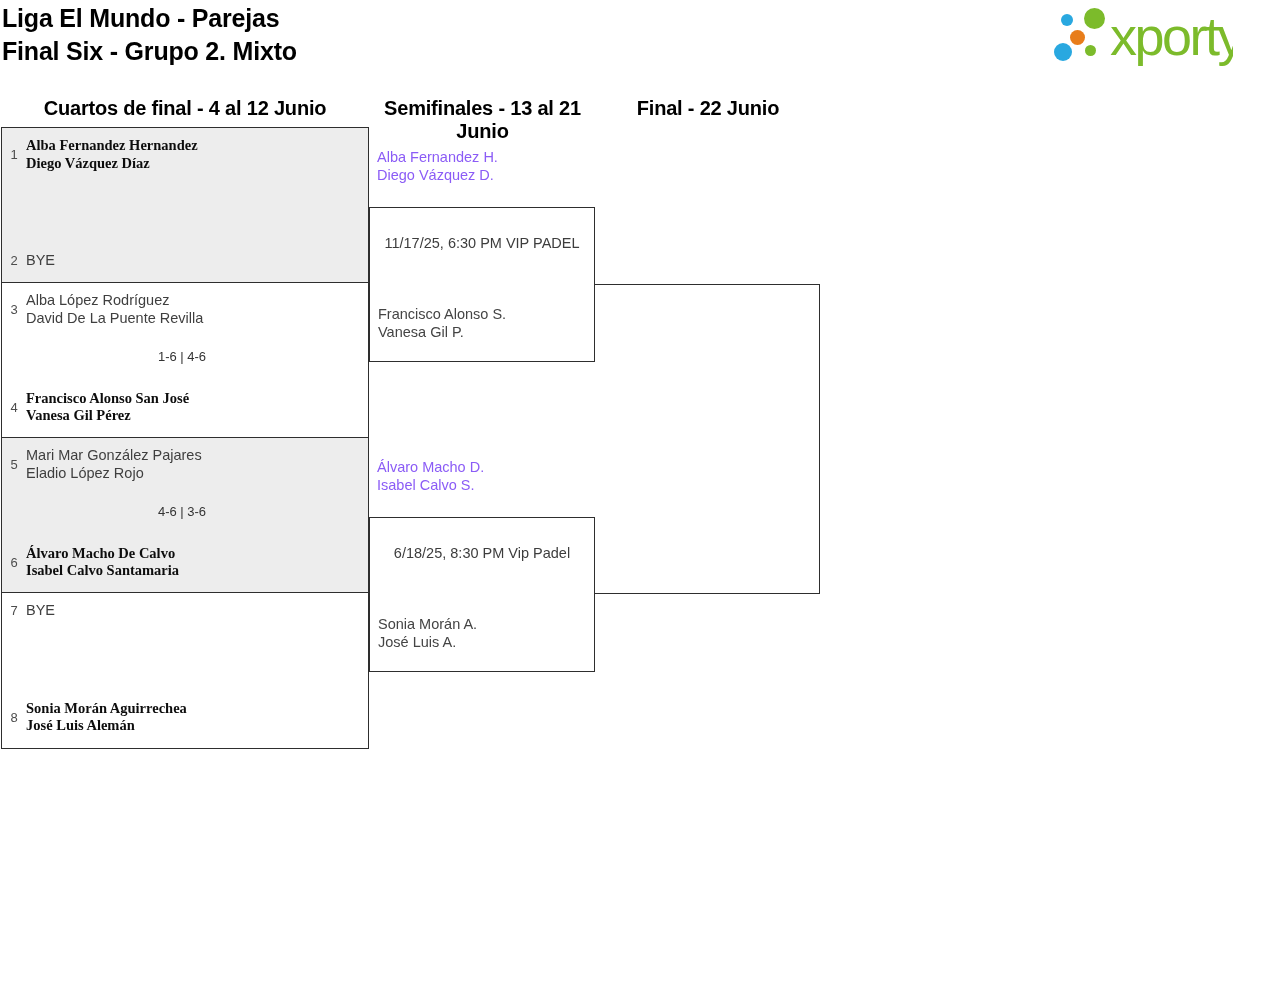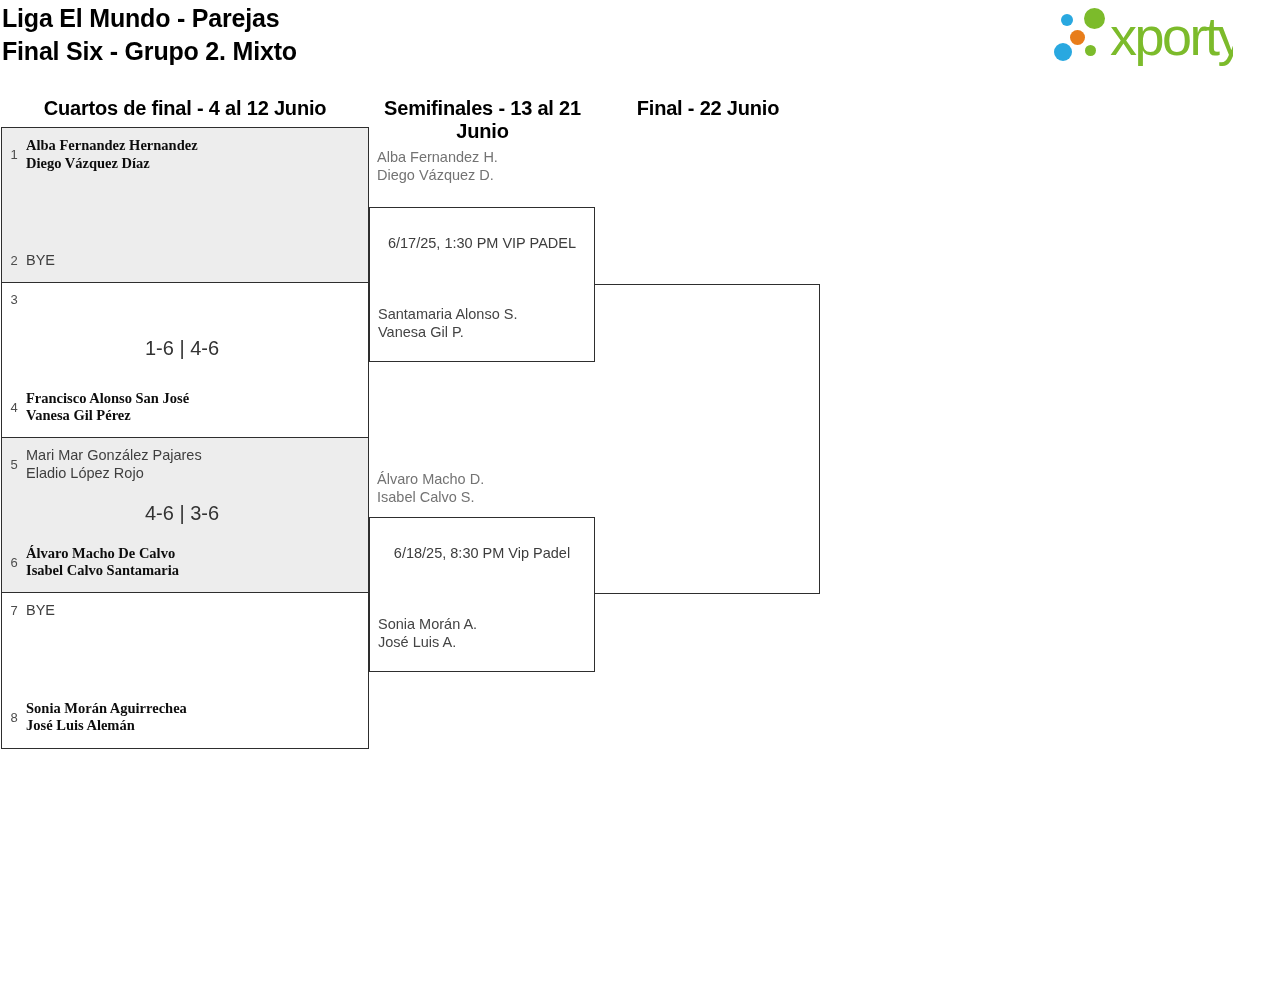--- a/index.html
+++ b/index.html
@@ -35,32 +35,32 @@
     display:flex; flex-direction:column; justify-content:space-between;
     padding:9px 6px 13px 0; }
   .qf-block + .qf-block { margin-top:-1.5px; }
   .qf-block.shaded { background:#ededed; }
   .qf-block.plain  { background:#ffffff; }
   .team-row { display:flex; align-items:center; }
   .seed { width:24px; flex:none; text-align:center; font-size:13px; color:#4d4d4d; }
   .players { font-size:14.5px; line-height:17.5px; color:#3f3f3f; }
   .players div:empty { display:none; }
   .team-row.winner .players { font-weight:700; color:#0d0d0d;font-family:Liberation Serif, serif; }
-  .score { text-align:center; font-size:20px; color:#333; min-height:18px; }
+  .score { text-align:center; font-size:13px; color:#333; min-height:18px; }
 
   
   .sf-top { position:absolute; left:377px; width:215px; font-size:14.5px;
-    line-height:18px; color:#737373; }
+    line-height:18px; color:#8b5cf6; }
   .sf-box { position:absolute; left:369px; width:226px; height:155px;
     border:1.5px solid #2e2e2e; background:#fff; display:flex; flex-direction:column; }
   .sf-date { margin-top:27px; text-align:center; font-size:14.5px; color:#3d3d3d; }
   .sf-bottom { margin-top:auto; margin-bottom:20px; padding-left:8px;
     font-size:14.5px; line-height:18px; color:#444; }
   .sf1-top { top:148px; }  .sf1-box { top:207px; }
-  .sf2-top { top:458px;margin-top:12px; }  .sf2-box { top:517px; }
+  .sf2-top { top:458px; }  .sf2-box { top:517px; }
 
   
   .final-bracket { position:absolute; left:595px; top:284px; width:225px; height:310px;
     border:1.5px solid #2e2e2e; border-left:none; background:transparent; }
 </style>
 </head>
 <body>
 
 <div class="stage">
 
@@ -98,20 +98,24 @@
         <div class="players">
           <div>BYE</div>
 
         </div>
       </div>
     </div>
 
     <div class="qf-block plain">
       <div class="team-row">
         <div class="seed">3</div>
+        <div class="players">
+          <div>Alba López Rodríguez</div>
+          <div>David De La Puente Revilla</div>
+        </div>
       </div>
       <div class="score">1-6 | 4-6</div>
       <div class="team-row winner">
         <div class="seed">4</div>
         <div class="players">
           <div>Francisco Alonso San José</div>
           <div>Vanesa Gil Pérez</div>
         </div>
       </div>
     </div>
@@ -152,23 +156,23 @@
       </div>
     </div>
 
   </div>
 
   <div class="sf-top sf1-top">
     <div>Alba Fernandez H.</div>
     <div>Diego Vázquez D.</div>
   </div>
   <div class="sf-box sf1-box">
-    <div class="sf-date">6/17/25, 1:30 PM VIP PADEL</div>
+    <div class="sf-date">11/17/25, 6:30 PM VIP PADEL</div>
     <div class="sf-bottom">
-      <div>Santamaria Alonso S.</div>
+      <div>Francisco Alonso S.</div>
       <div>Vanesa Gil P.</div>
     </div>
   </div>
 
   <div class="sf-top sf2-top">
     <div>Álvaro Macho D.</div>
     <div>Isabel Calvo S.</div>
   </div>
   <div class="sf-box sf2-box">
     <div class="sf-date">6/18/25, 8:30 PM Vip Padel</div>

